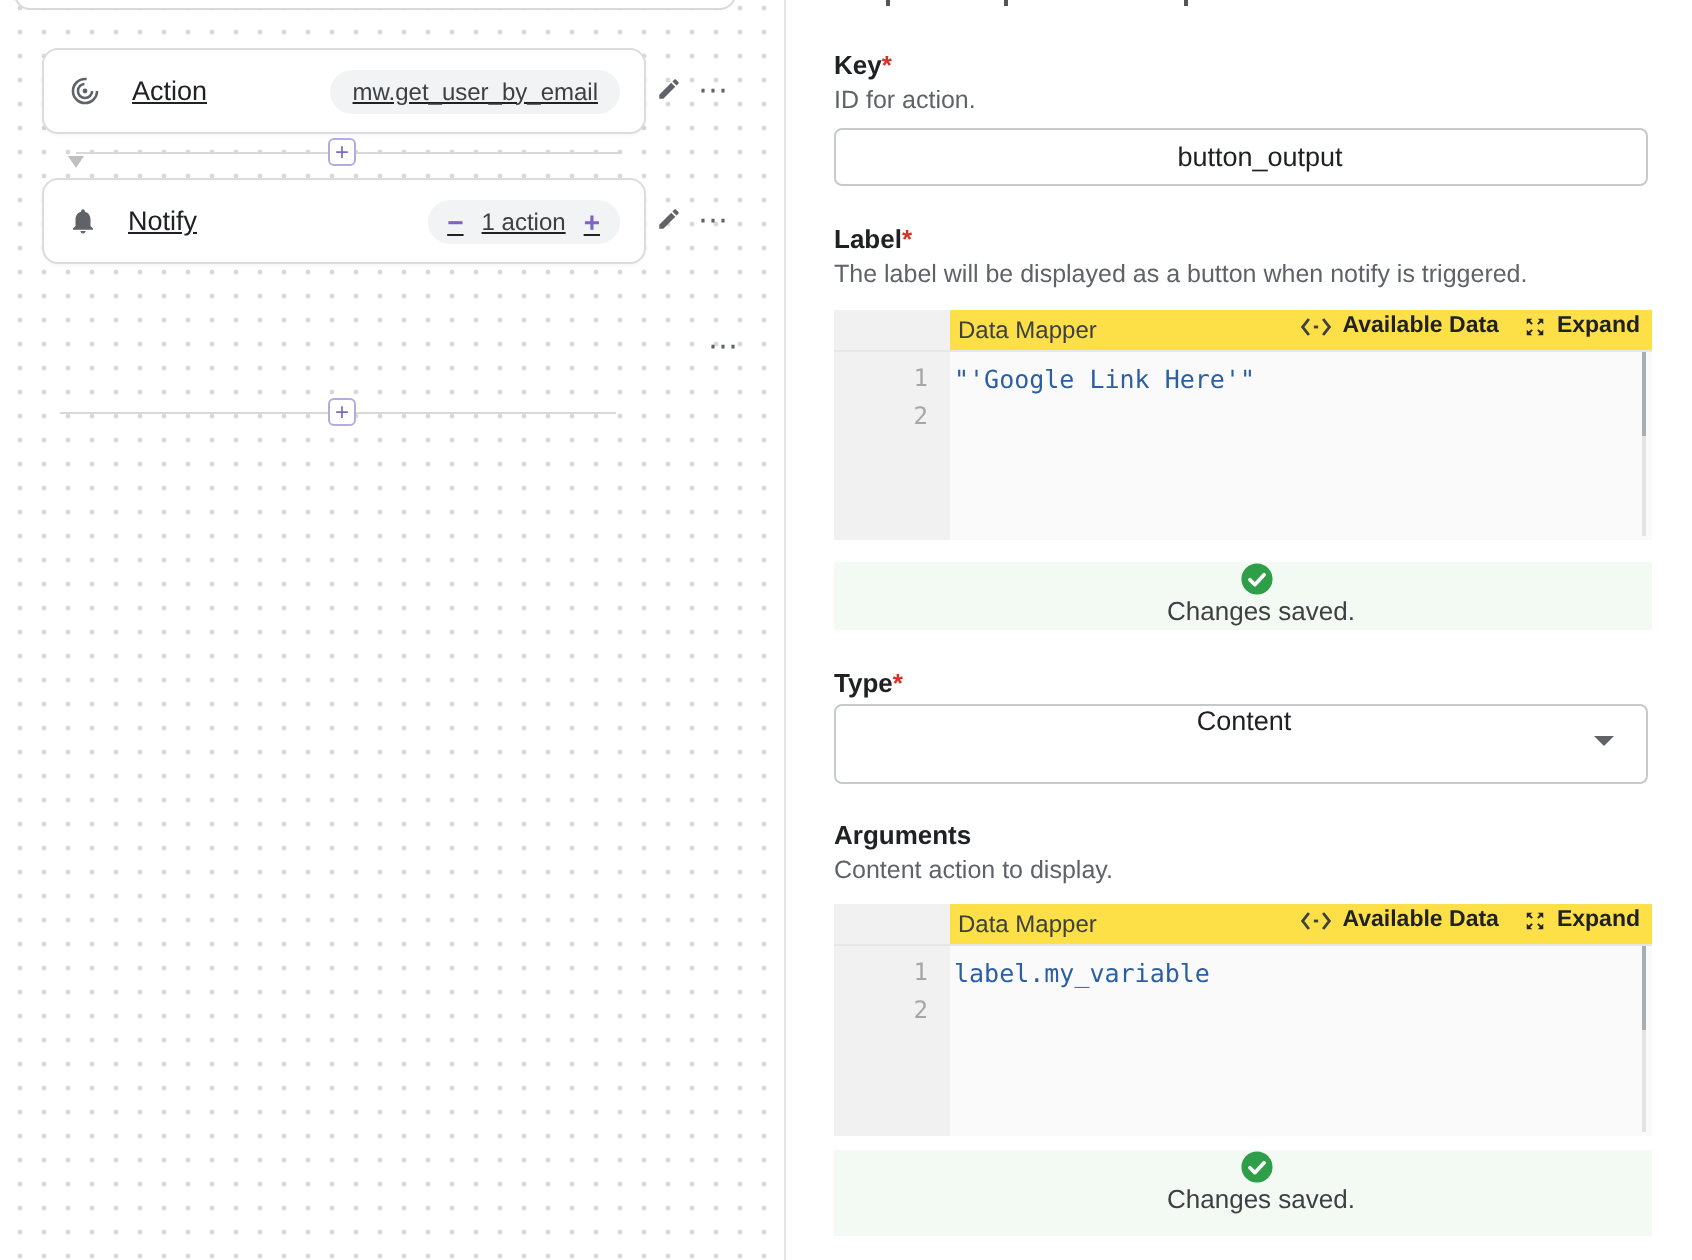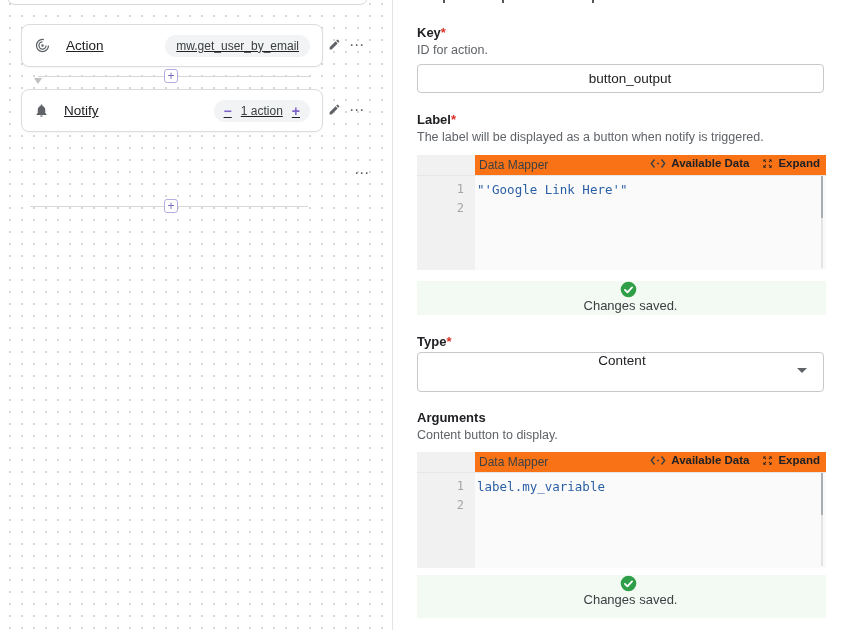--- a/index.html
+++ b/index.html
@@ -60,21 +60,21 @@
     position:absolute; left:23px; width:407px; height:40px;
     border:1px solid #c6c9cc; border-radius:4px; background:#fff;
     display:flex; align-items:center; padding:0 16px 0 19px; cursor:pointer;flex-direction:column;
   }
   .selectbox .val { font-size:13.5px; color:#202124; }
   .caret { margin-left:auto; width:0; height:0;
     border-left:5px solid transparent; border-right:5px solid transparent; border-top:5px solid #5f6368; }
 
   
   .editor { position:absolute; left:23px; width:409px; }
-  .ed-head { position:absolute; left:0; top:0; right:0; height:21px; background:#f97316;
+  .ed-head { position:absolute; left:0; top:0; right:0; height:21px; background:#fde047;
     border-bottom:1px solid #e4e6e8; display:flex; align-items:center; }
   .ed-gutterhead { position:absolute; left:0; top:0; width:58px; height:20px; background:#f1f1f1; }
   .ed-tab { position:absolute; left:62px; top:3px; font-size:12px; color:#3c4043; cursor:pointer; }
   .ed-controls { position:absolute; right:6px; top:2px; display:flex; align-items:center; gap:13px; }
   .ctrl { display:flex; align-items:center; gap:5px; font-size:11.5px; font-weight:bold; color:#202124; cursor:pointer; }
   .ed-body { position:absolute; left:0; top:21px; right:0; bottom:0; background:#fafafa; }
   .gutter { position:absolute; left:0; top:0; bottom:0; width:58px; background:#f1f1f1; }
   .lnum { font-family:"DejaVu Sans Mono",monospace; font-size:12px; color:#a6a6a6;
     text-align:right; padding-right:11px; line-height:19px; }
   .gutter-pad { padding-top:4px; }
@@ -207,21 +207,21 @@
       <span class="txt">Changes saved.</span>
     </div>
 
     <div class="f-label" style="top:334px;"><span>Type</span><span class="req">*</span></div>
     <div class="selectbox" style="top:352px;">
       <span class="val">Content</span>
       <span class="caret"></span>
     </div>
 
     <div class="f-label" style="top:410px;"><span>Arguments</span></div>
-    <div class="f-help" style="top:428px;">Content button to display.</div>
+    <div class="f-help" style="top:428px;">Content action to display.</div>
 
     <div class="editor" style="top:452px; height:116px;">
       <div class="ed-head">
         <div class="ed-gutterhead"></div>
         <span class="ed-tab">Data Mapper</span>
         <span class="ed-controls">
           <span class="ctrl">
             <svg width="16" height="11" viewBox="0 0 18 12" fill="none" stroke="#3c4043" stroke-width="1.6">
               <polyline points="5,1.5 1.5,6 5,10.5"></polyline>
                 <polyline points="13,1.5 16.5,6 13,10.5"></polyline>

